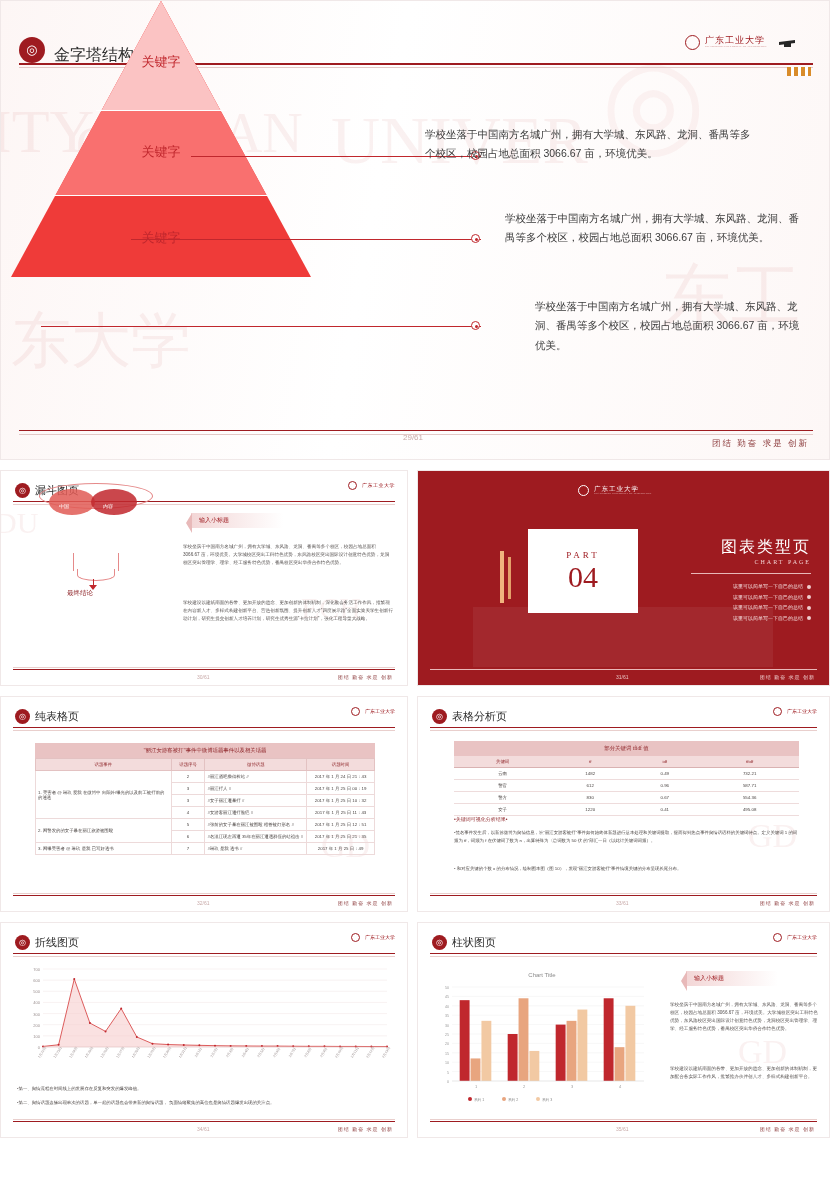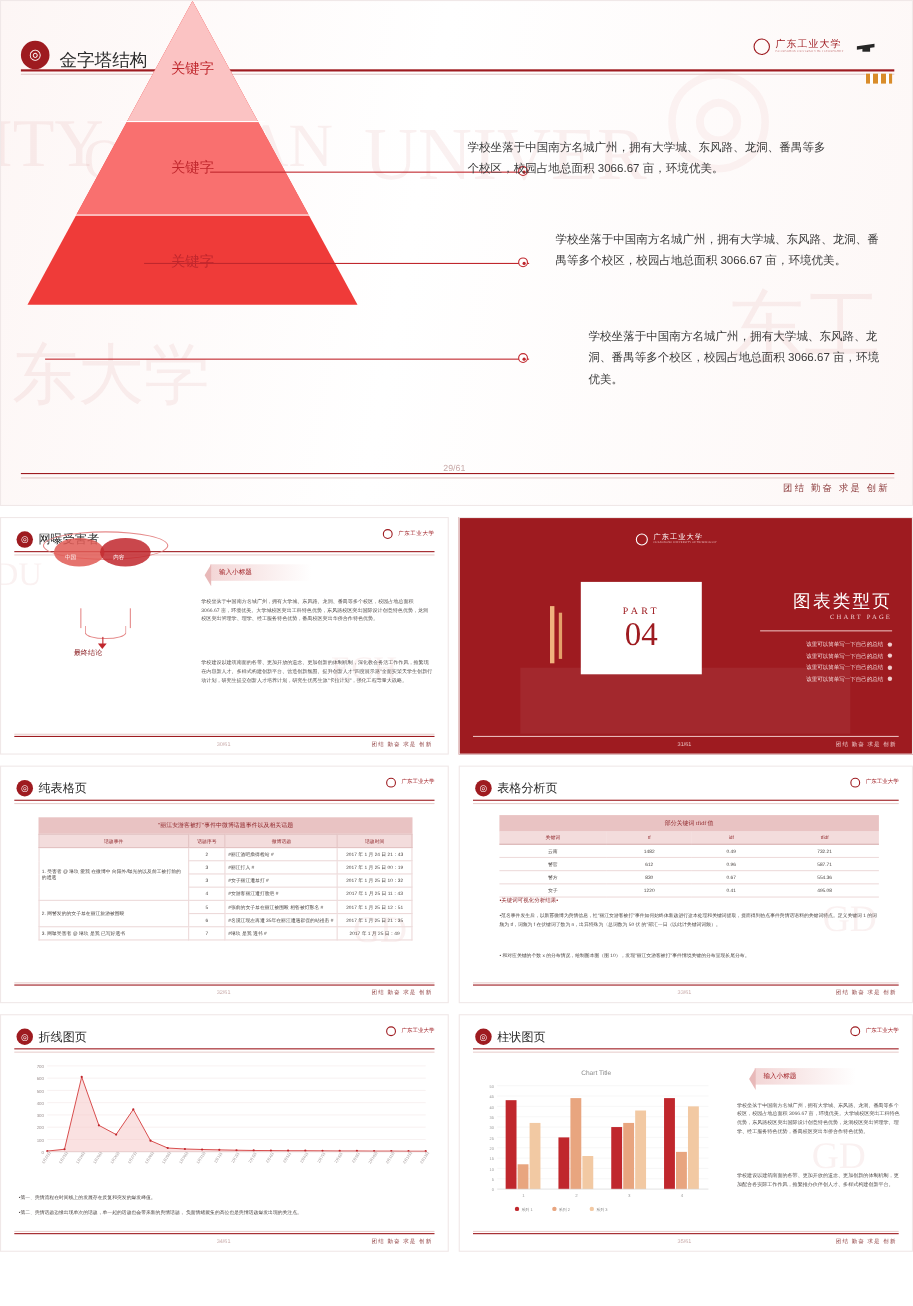--- a/index.html
+++ b/index.html
@@ -187,21 +187,21 @@
   <div class="uni-logo" style="right:62px;top:34px;">
     <div class="crest"></div>
     <div class="uni-name">
       <div style="font-size:9px;letter-spacing:1px;">广东工业大学</div>
       <div class="uni-en">GUANGDONG UNIVERSITY OF TECHNOLOGY</div>
     </div>
   </div>
   <div class="cap" style="position:absolute;right:34px;top:38px;"></div>
   <div style="position:absolute;right:18px;top:66px;width:24px;height:9px;background:repeating-linear-gradient(90deg,#d98c2a 0 4px,#fff 4px 7px);"></div>
 
-  <div class="pyr" style="left:24px;top:0px;width:300px;height:276px;">
+  <div class="pyr" style="left:10px;top:0px;width:300px;height:276px;">
 
     <div class="tri" style="left:0;top:0;border-bottom:276px solid #ef3b39;"></div>
 
     <div style="position:absolute;left:42.5px;top:0;width:215px;height:195px;overflow:hidden;">
       <div class="tri" style="left:-42.5px;top:0;border-bottom:276px solid #f9706f;"></div>
     </div>
 
     <div style="position:absolute;left:85px;top:0;width:130px;height:110px;overflow:hidden;">
       <div class="tri" style="left:-85px;top:0;border-bottom:276px solid #fbc3c3;"></div>
     </div>
@@ -221,30 +221,30 @@
   <div class="conn-line" style="left:130px;top:238px;width:350px;"></div>
   <div class="conn-dot" style="left:470px;top:233px;"></div>
   <div class="body-text" style="left:504px;top:208px;width:300px;">学校坐落于中国南方名城广州，拥有大学城、东风路、龙洞、番禺等多个校区，校园占地总面积 3066.67 亩，环境优美。</div>
 
   <div class="conn-line" style="left:40px;top:325px;width:440px;"></div>
   <div class="conn-dot" style="left:470px;top:320px;"></div>
   <div class="body-text" style="left:534px;top:296px;width:270px;">学校坐落于中国南方名城广州，拥有大学城、东风路、龙洞、番禺等多个校区，校园占地总面积 3066.67 亩，环境优美。</div>
 
   <div class="hr-red" style="left:18px;top:429px;width:794px;height:1.4px;"></div>
   <div class="hr-thin" style="left:18px;top:433px;width:794px;height:1px;"></div>
-  <div class="pg-num" style="left:402px;top:420px;">29/61</div>
+  <div class="pg-num" style="left:402px;top:432px;">29/61</div>
   <div class="footer-slogan" style="right:20px;top:437px;">团结 勤奋 求是 创新</div>
 </div>
 
 <div class="slide" id="slide-funnel">
   <div class="wm" style="left:-6px;top:35px;font-size:30px;">DU</div>
   <div class="wm" style="left:300px;top:120px;font-size:30px;">ECH</div>
   <div class="s-head">
     <div class="logo-badge sm">◎</div>
-    <div class="s-title">网曝受害者</div>
+    <div class="s-title">漏斗图页</div>
   </div>
   <div class="mini-uni uni-logo">
     <div class="crest" style="width:9px;height:9px;"></div>
     <div class="uni-name">
       <div style="font-size:5px;letter-spacing:.5px;">广东工业大学</div>
     </div>
   </div>
   <div class="s-rule"></div>
   <div class="s-rule2"></div>
 

